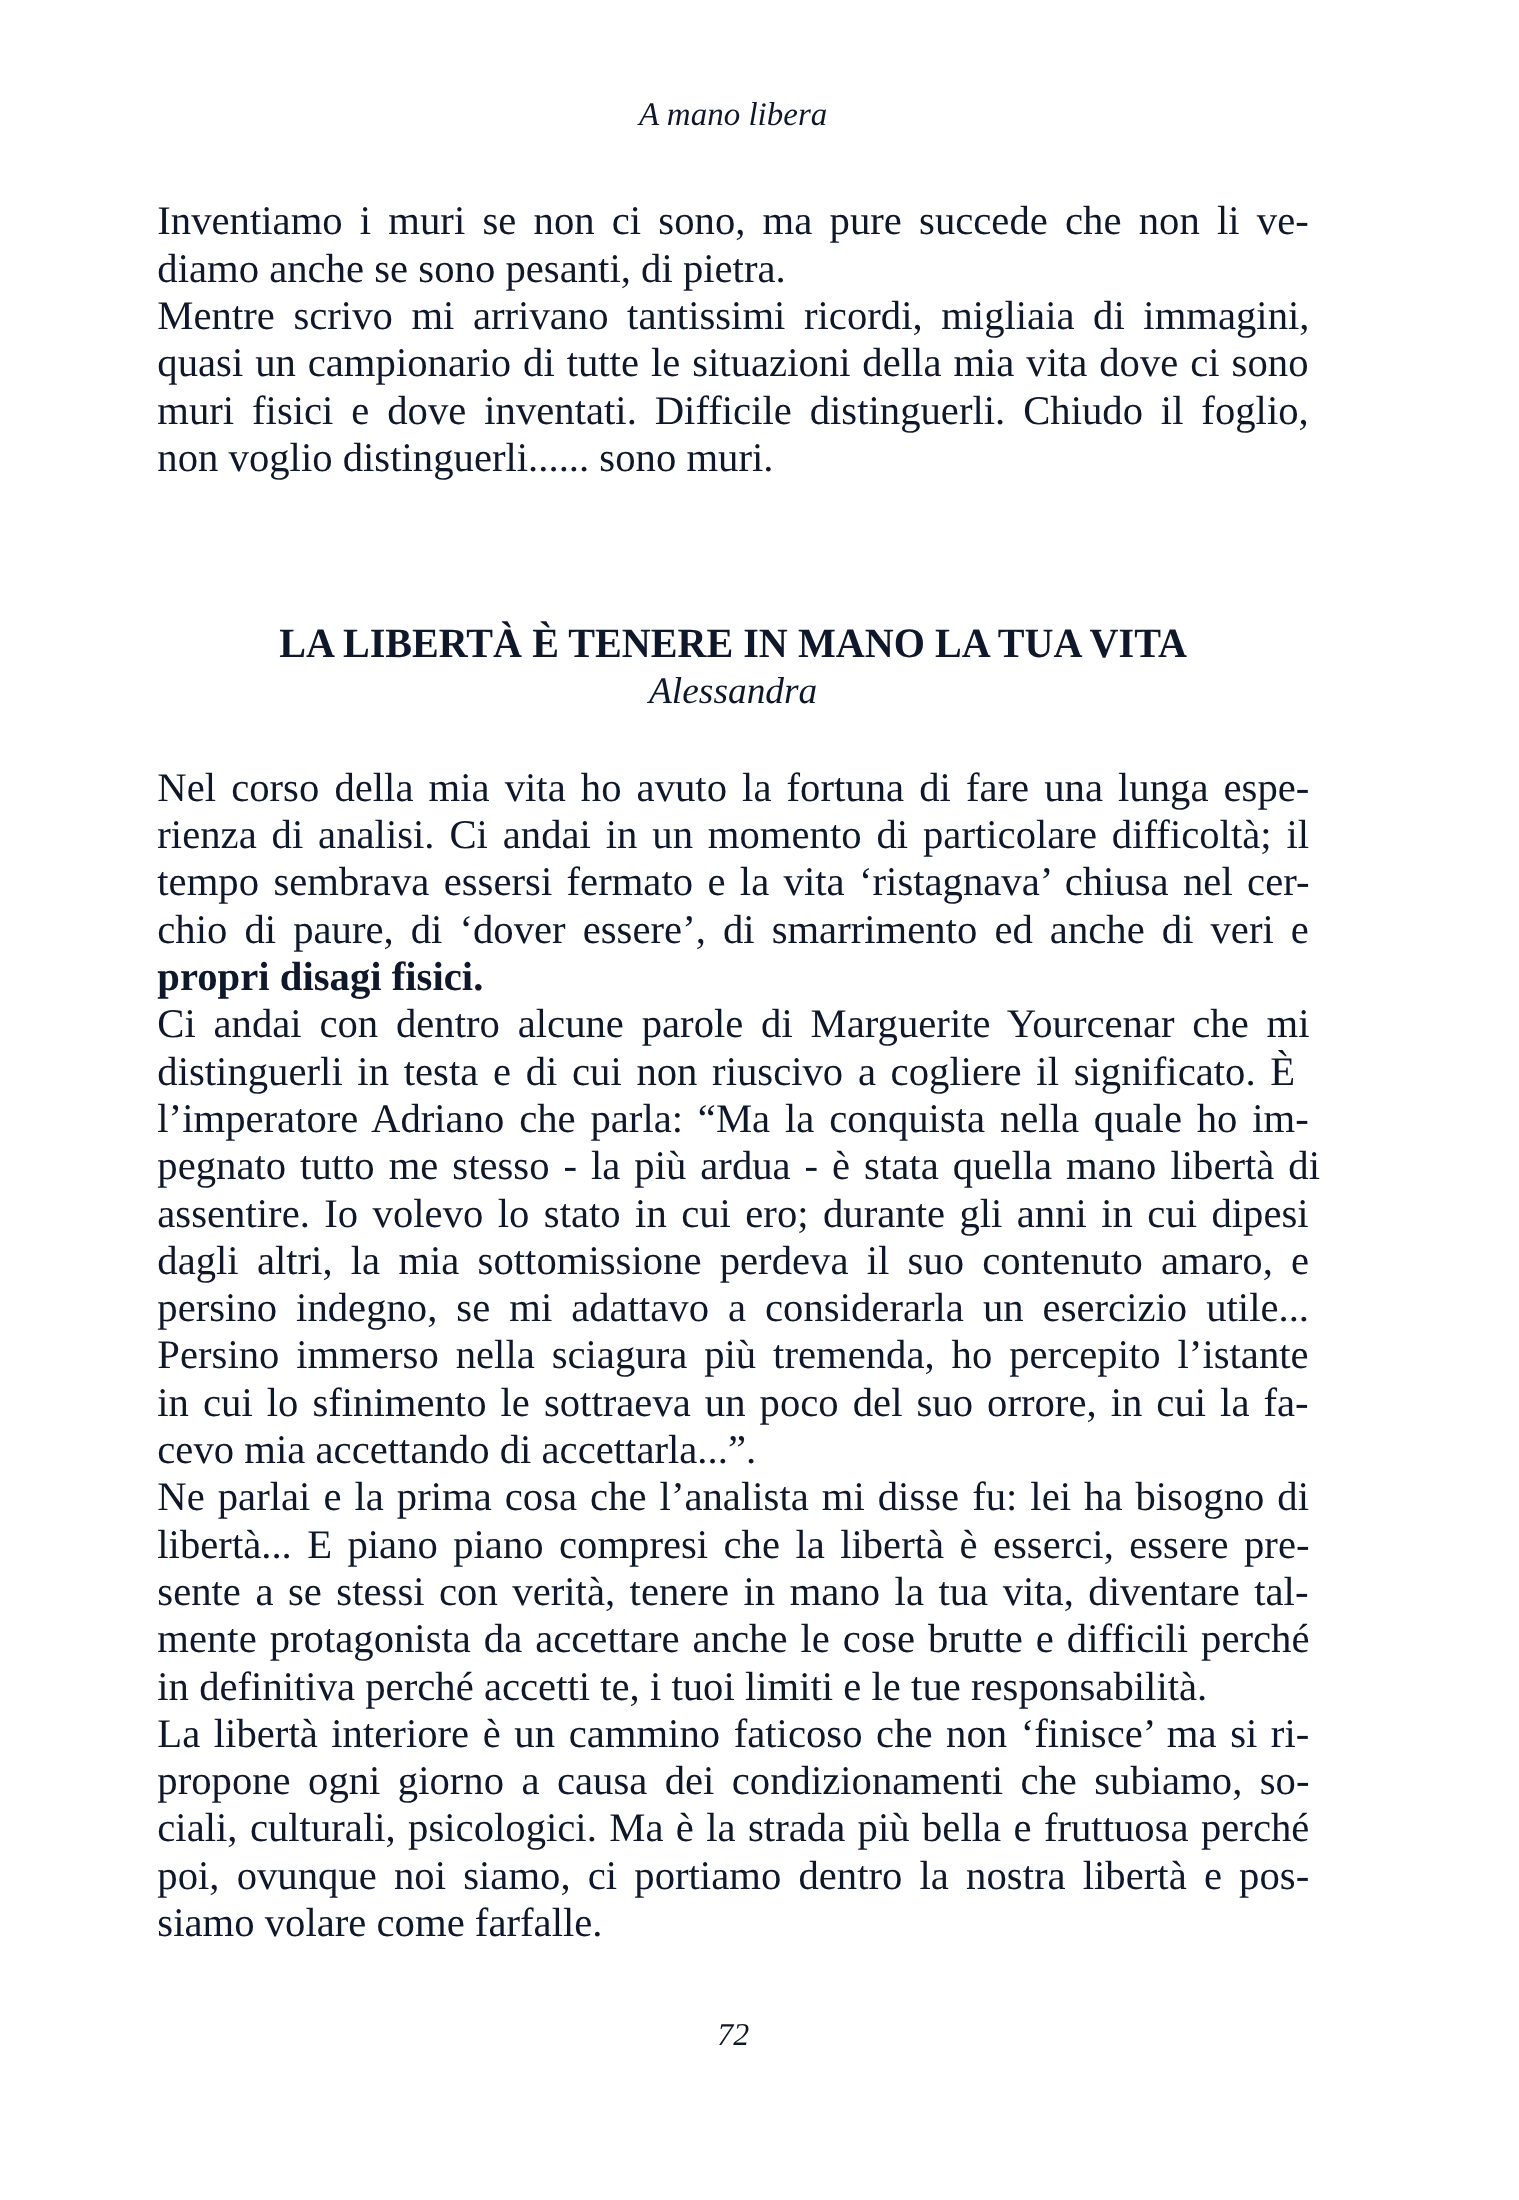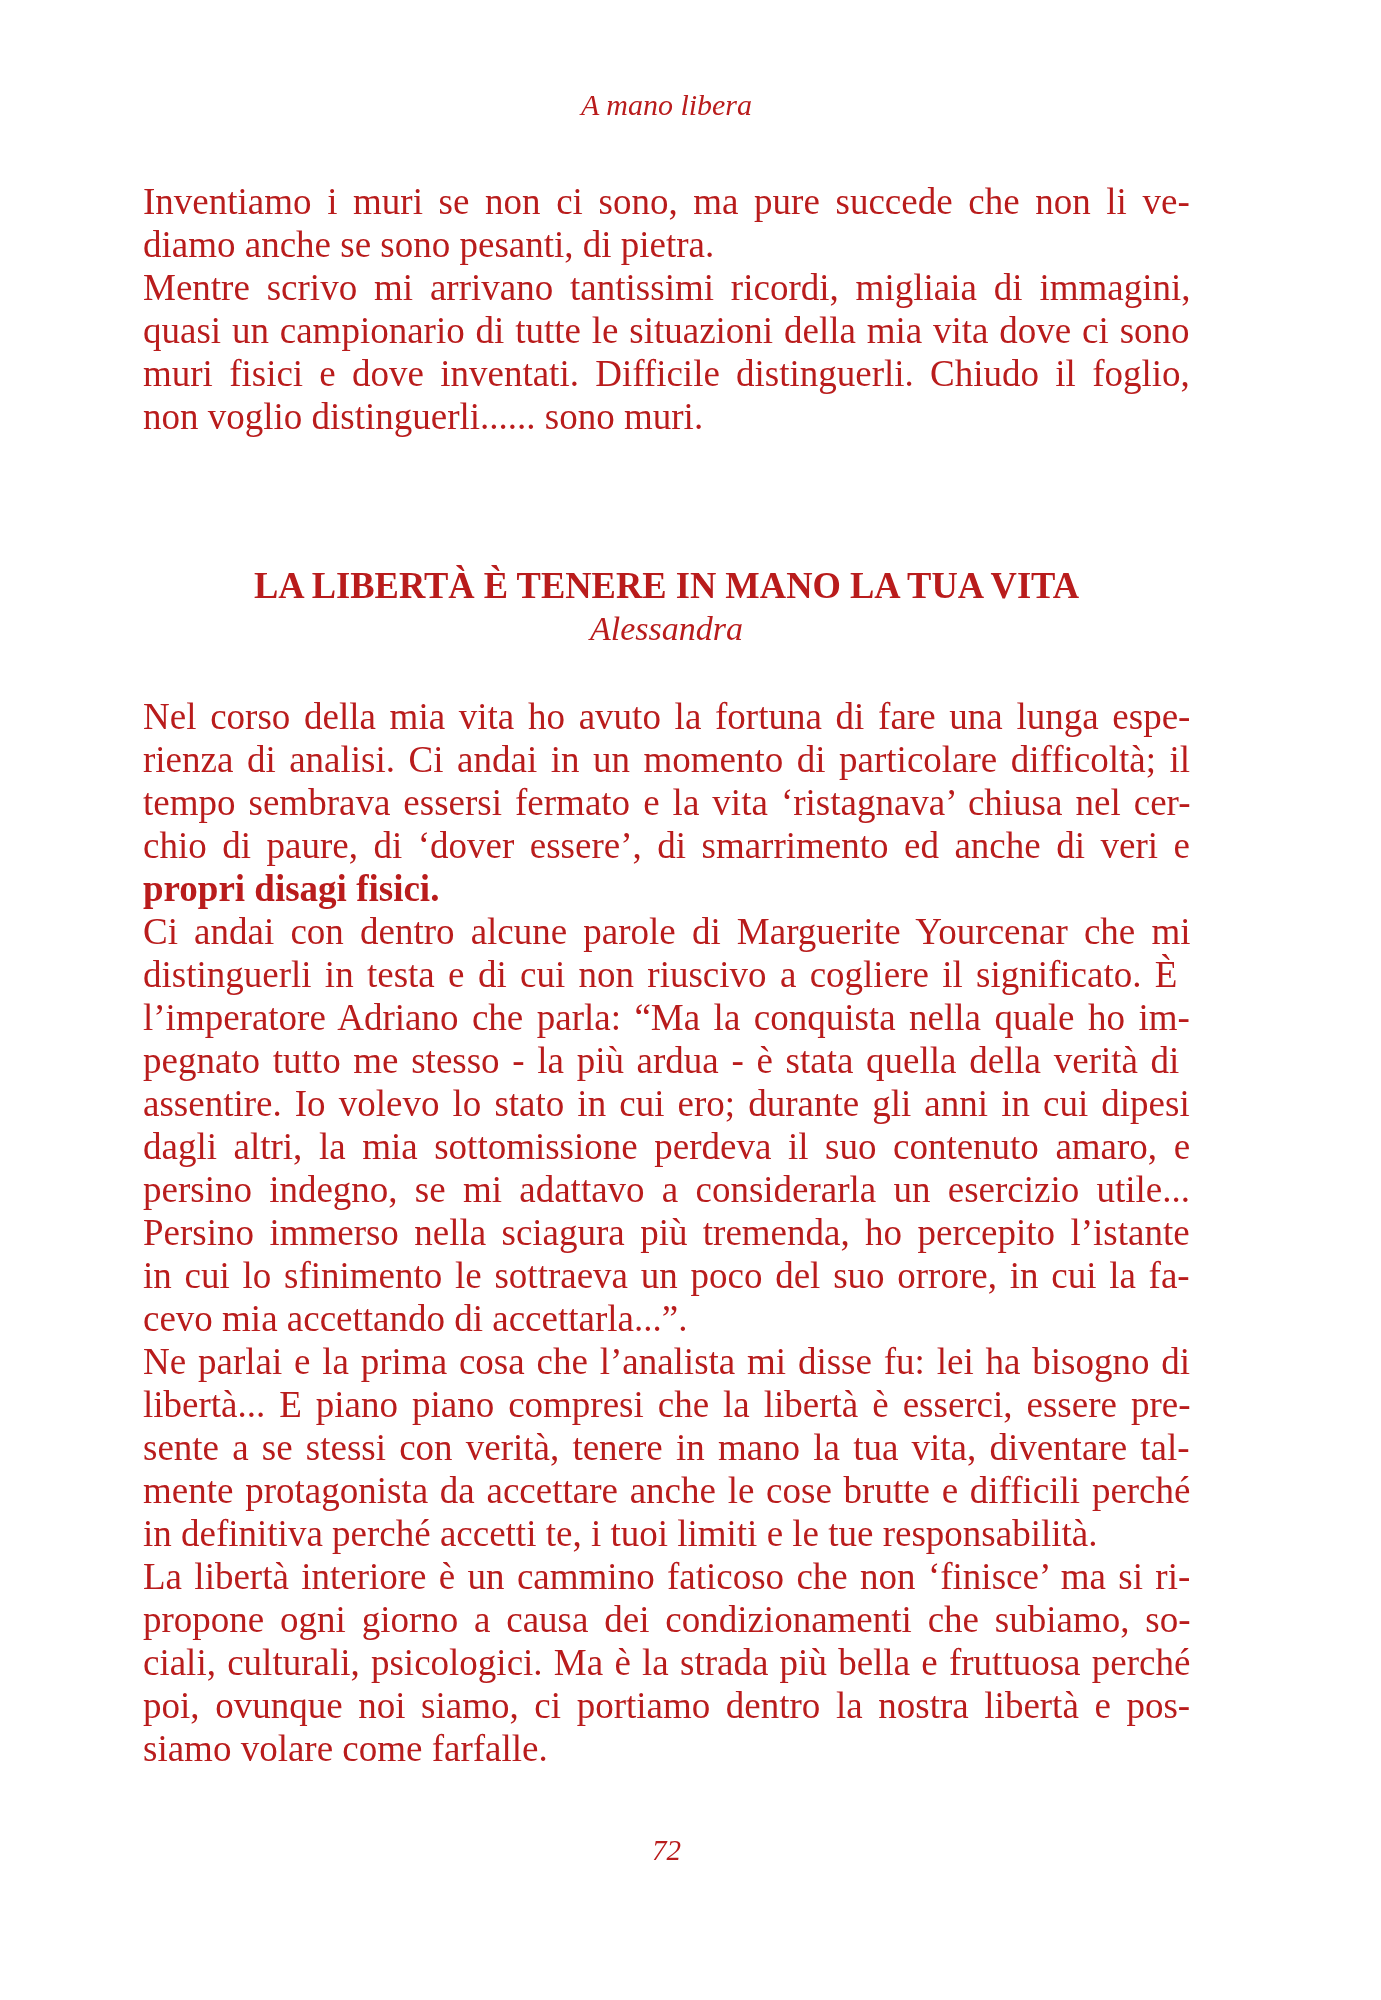--- a/index.html
+++ b/index.html
@@ -6,21 +6,21 @@
     margin: 0;
     padding: 0;
     background: #ffffff;
   }
   .page {
     position: relative;
     width: 1381px;
     height: 2000px;
     box-sizing: border-box;
     background: #ffffff;
-    color: #b91c1c;
+    color: #0f172a;
     font-family: "Liberation Serif", serif;
     padding: 85px 191px 18px 143px;
     overflow: hidden;
   }
   .running-header {
     font-style: italic;
     font-size: 30px;
     line-height: 40px;
     text-align: center;
   }
@@ -86,21 +86,21 @@
 
   <div class="body-text" id="body-container">
       <div class="line"><span class="ln" style="word-spacing: 4.46154px;">Nel corso della mia vita ho avuto la fortuna di fare una lunga espe-</span></div>
       <div class="line"><span class="ln" style="word-spacing: 4.27273px;">rienza di analisi. Ci andai in un momento di particolare difficoltà; il</span></div>
       <div class="line"><span class="ln" style="word-spacing: 3.8px;">tempo sembrava essersi fermato e la vita ‘ristagnava’ chiusa nel cer-</span></div>
       <div class="line"><span class="ln" style="word-spacing: 6.25px;">chio di paure, di ‘dover essere’, di smarrimento ed anche di veri e</span></div>
       <div class="line"><span class="ln para-end" style="transform: scaleX(1); font-weight: bold;">propri disagi fisici.</span></div>
       <div class="line"><span class="ln" style="word-spacing: 6.9px;">Ci andai con dentro alcune parole di Marguerite Yourcenar che mi</span></div>
       <div class="line"><span class="ln" style="word-spacing: 4.08333px;">distinguerli in testa e di cui non riuscivo a cogliere il significato. È</span></div>
       <div class="line"><span class="ln" style="word-spacing: 4.2px;">l’imperatore Adriano che parla: “Ma la conquista nella quale ho im-</span></div>
-      <div class="line"><span class="ln" style="word-spacing: 3.42857px;">pegnato tutto me stesso - la più ardua - è stata quella della verità di</span></div>
+      <div class="line"><span class="ln" style="word-spacing: 3.42857px;">pegnato tutto me stesso - la più ardua - è stata quella mano libertà di</span></div>
       <div class="line"><span class="ln" style="word-spacing: 3.84615px;">assentire. Io volevo lo stato in cui ero; durante gli anni in cui dipesi</span></div>
       <div class="line"><span class="ln" style="word-spacing: 7.3px;">dagli altri, la mia sottomissione perdeva il suo contenuto amaro, e</span></div>
       <div class="line"><span class="ln" style="word-spacing: 8px;">persino indegno, se mi adattavo a considerarla un esercizio utile...</span></div>
       <div class="line"><span class="ln" style="word-spacing: 6.125px;">Persino immerso nella sciagura più tremenda, ho percepito l’istante</span></div>
       <div class="line"><span class="ln" style="word-spacing: 3.5px;">in cui lo sfinimento le sottraeva un poco del suo orrore, in cui la fa-</span></div>
       <div class="line"><span class="ln para-end" style="transform: scaleX(1);">cevo mia accettando di accettarla...”.</span></div>
       <div class="line"><span class="ln" style="word-spacing: 2.57143px;">Ne parlai e la prima cosa che l’analista mi disse fu: lei ha bisogno di</span></div>
       <div class="line"><span class="ln" style="word-spacing: 4.72727px; text-align: right;">libertà... E piano piano compresi che la libertà è esserci, essere pre-</span></div>
       <div class="line"><span class="ln" style="word-spacing: 3.92308px;">sente a se stessi con verità, tenere in mano la tua vita, diventare tal-</span></div>
       <div class="line"><span class="ln" style="word-spacing: 2.5px;">mente protagonista da accettare anche le cose brutte e difficili perché</span></div>

